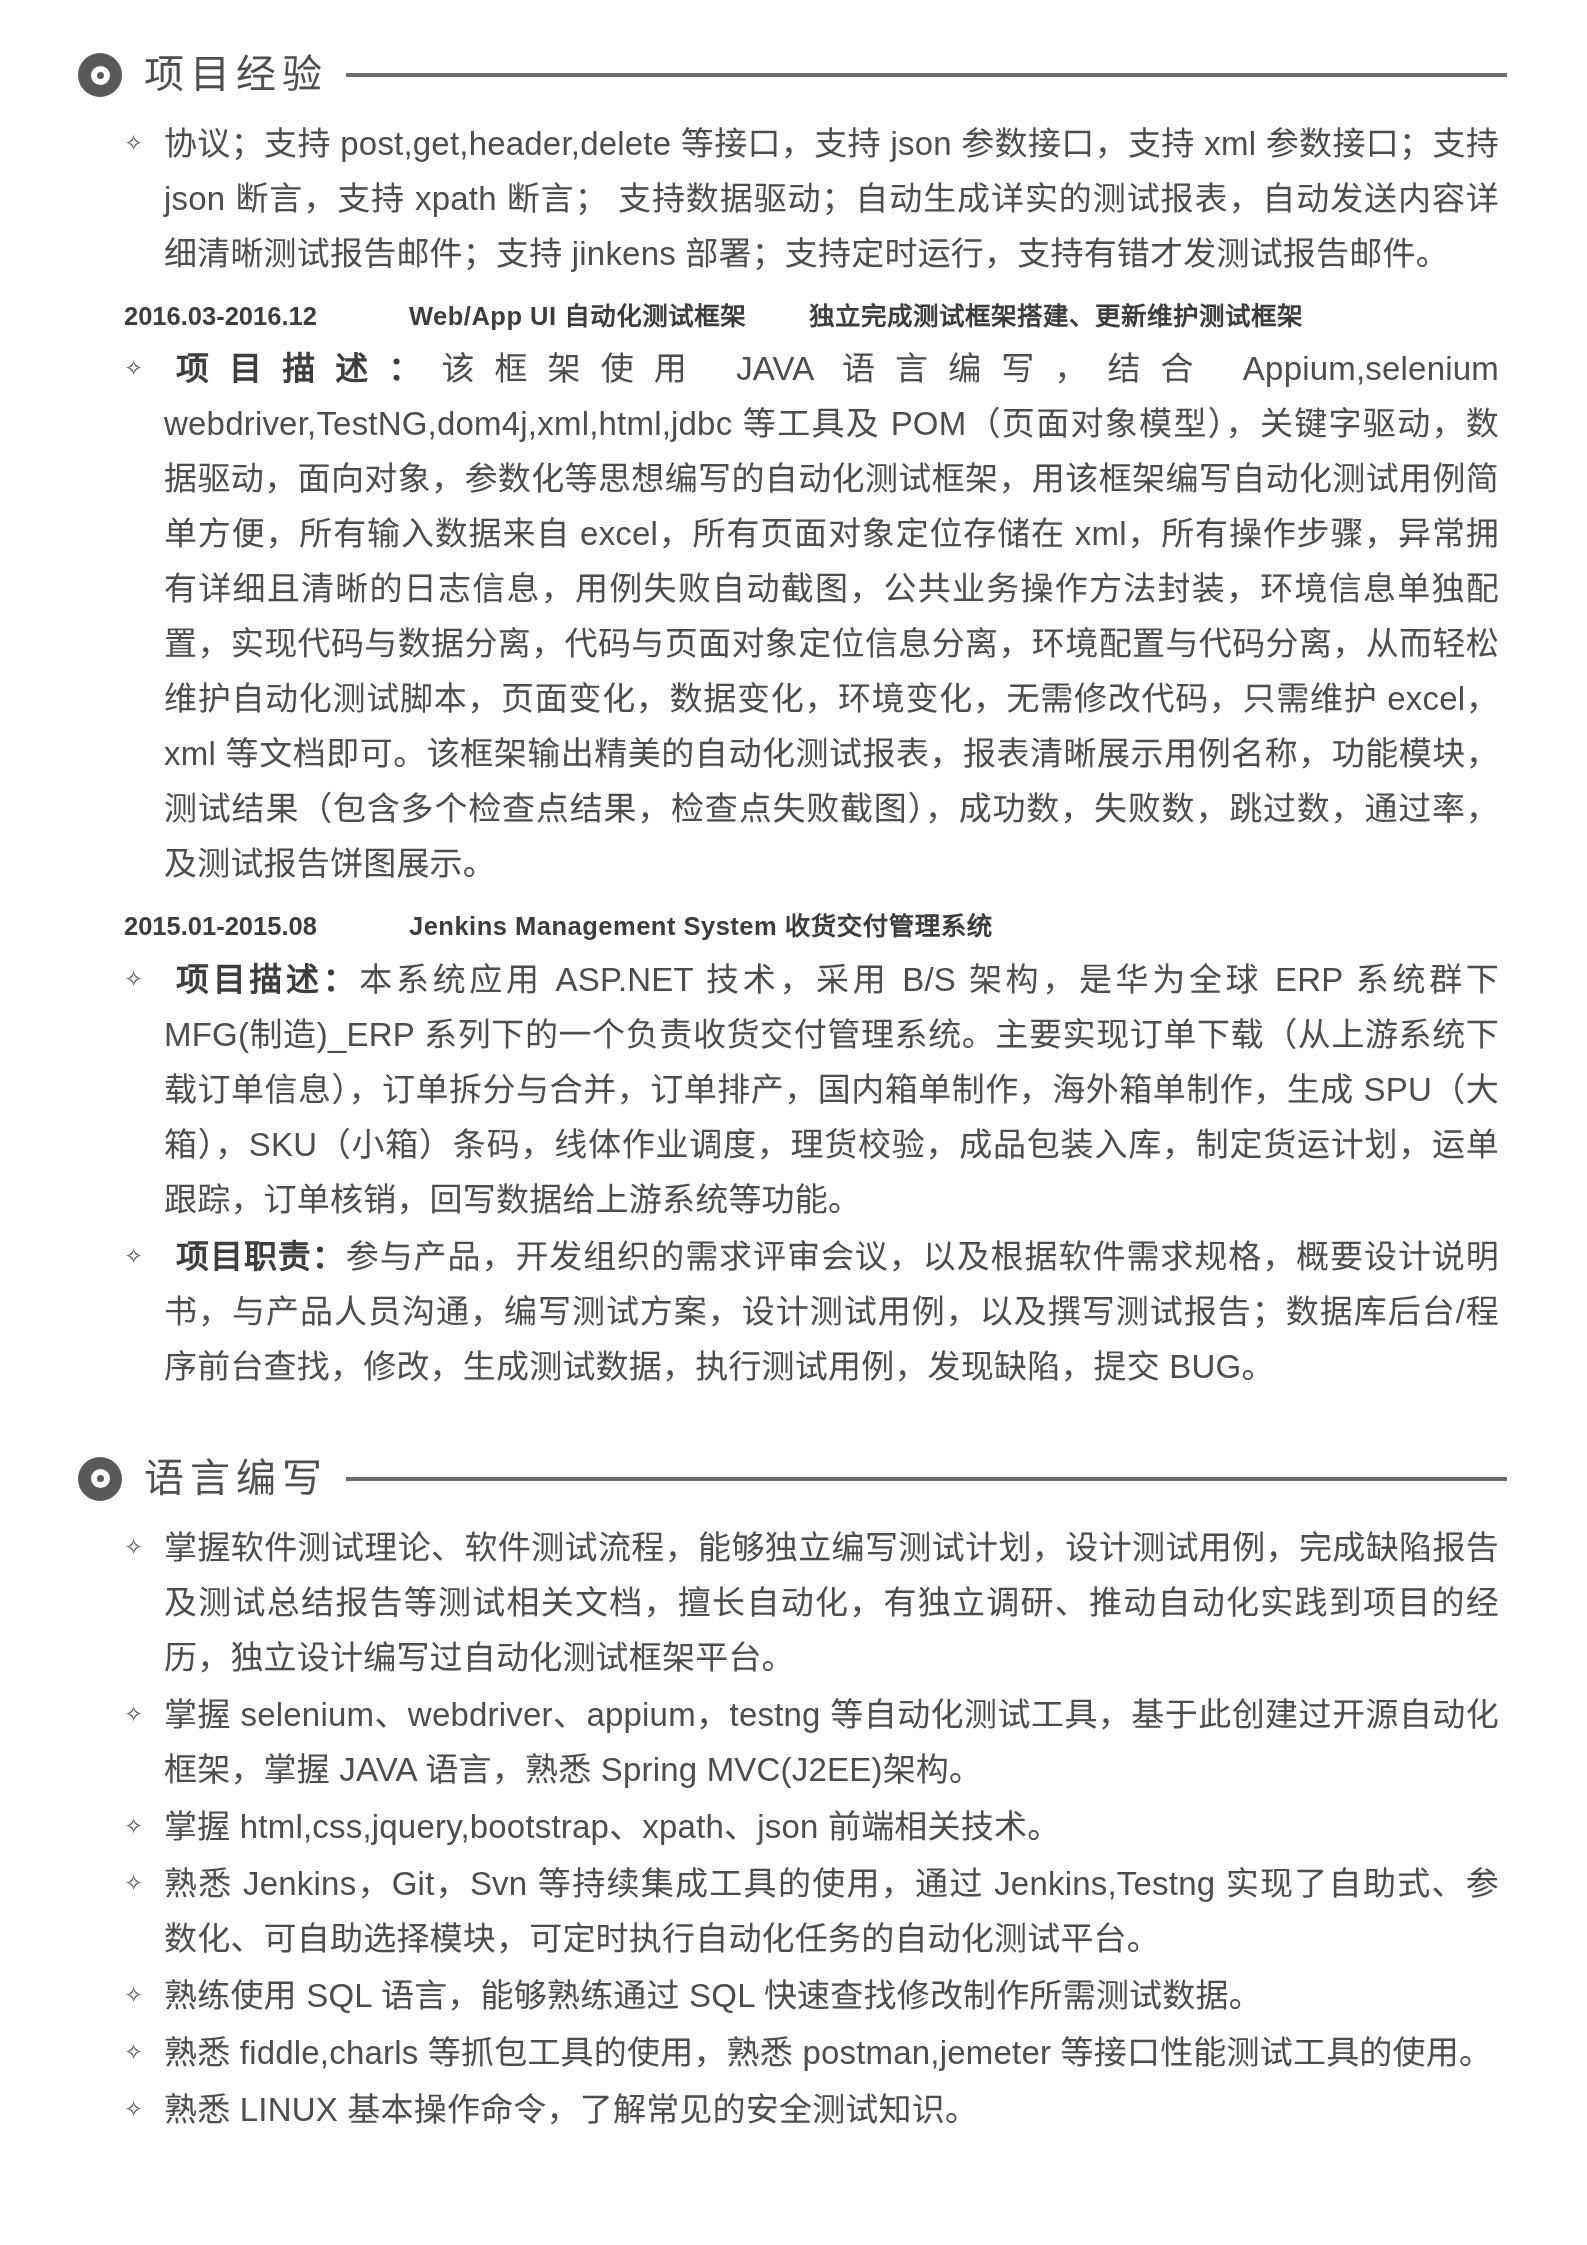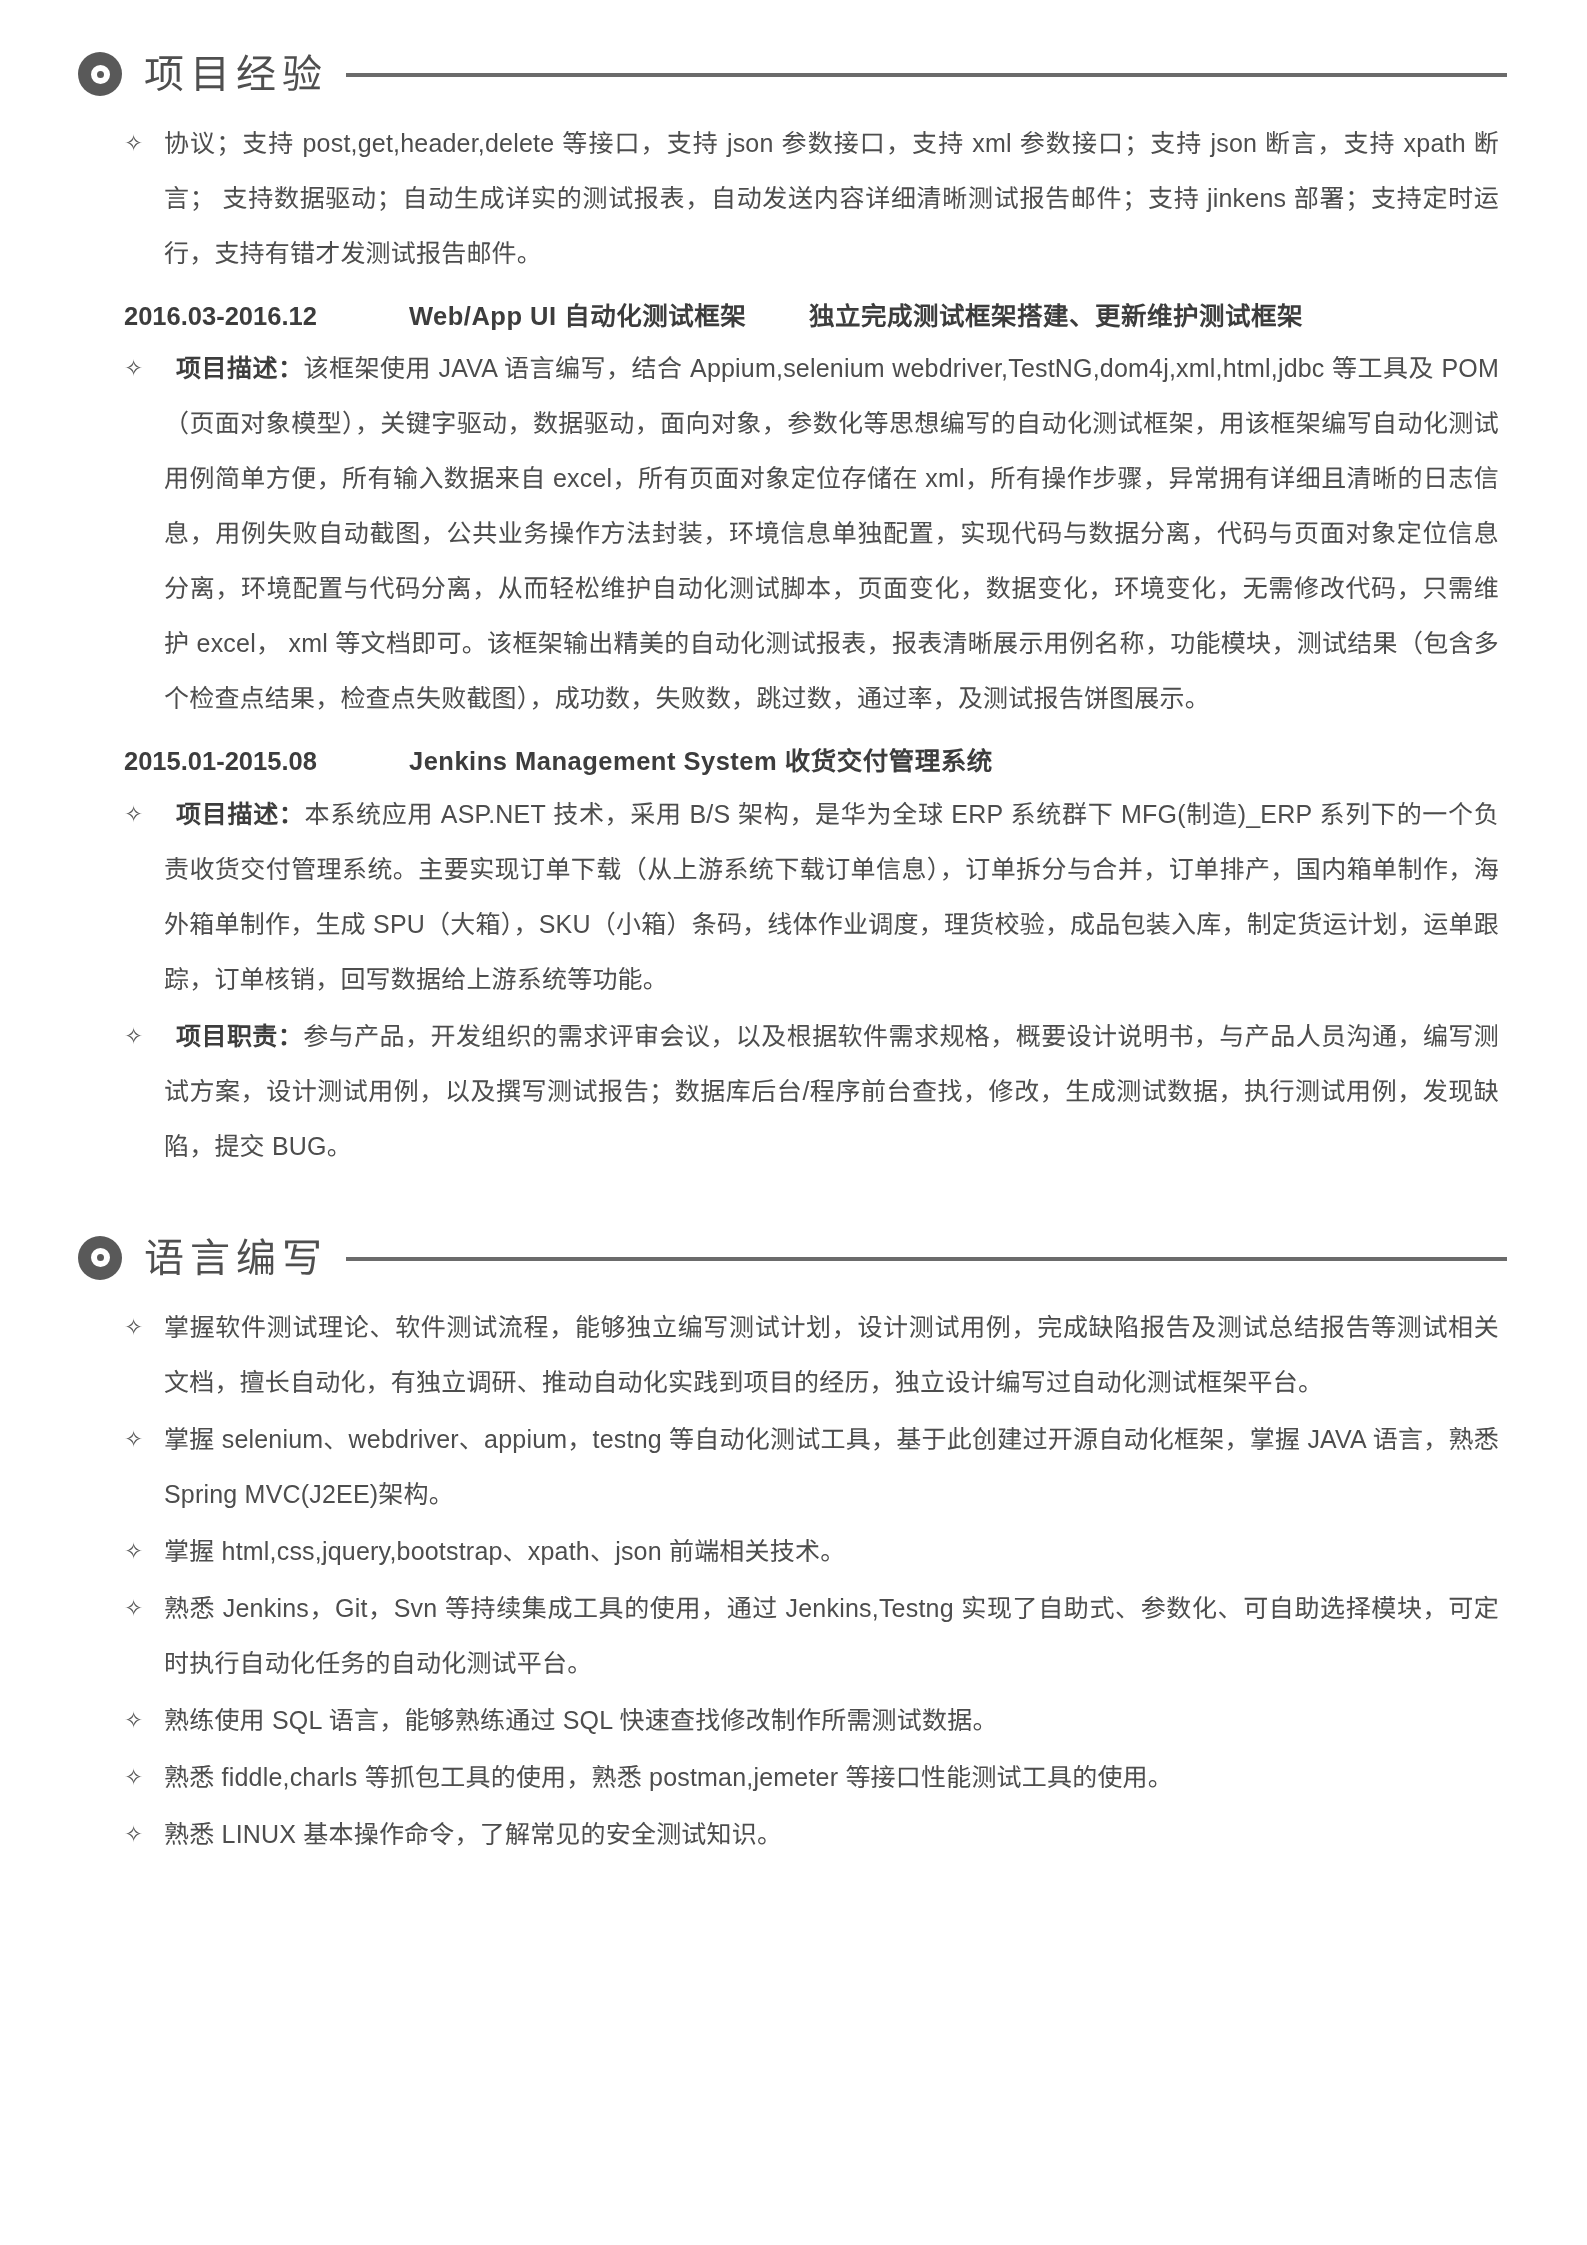--- a/index.html
+++ b/index.html
@@ -22,21 +22,21 @@
     box-sizing: border-box;
     padding: 52px 78px 40px 78px;
   }
 
   
   .section {
     margin-bottom: 4px;
   }
   .section-header {
     display: flex;
-    align-items: flex-start;
+    align-items: center;
     gap: 0;
     margin: 0 0 18px 0;
     padding: 0;
   }
   .sec-icon {
     flex: 0 0 auto;
     width: 44px;
     height: 44px;
     border-radius: 50%;
     background: #595959;
@@ -120,21 +120,21 @@
     font-size: 23px;
     line-height: 55px;
     color: #5a5a5a;
     text-align: left;
     padding-left: 4px;
     box-sizing: border-box;
     user-select: none;
   }
   .bullet-text {
     flex: 1 1 auto;
-    font-size: 25px;
+    font-size: 33px;
     line-height: 55px;
     color: #4d4d4d;
     text-align: justify;
     text-justify: inter-character;
     letter-spacing: 0.2px;
   }
   .bullet-text b {
     font-weight: bold;
     color: #3d3d3d;
     margin-left: 12px;

